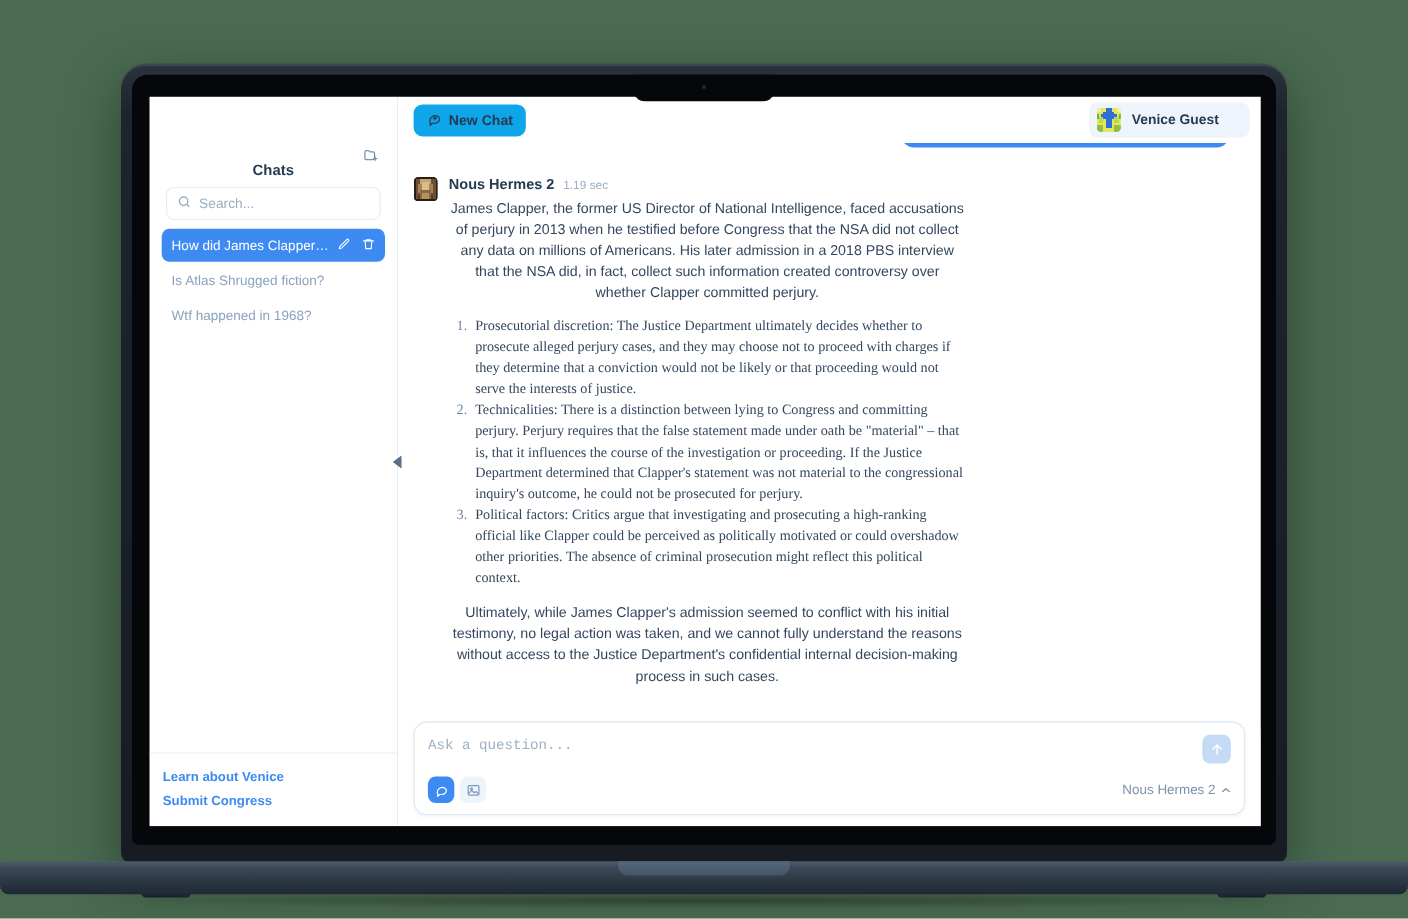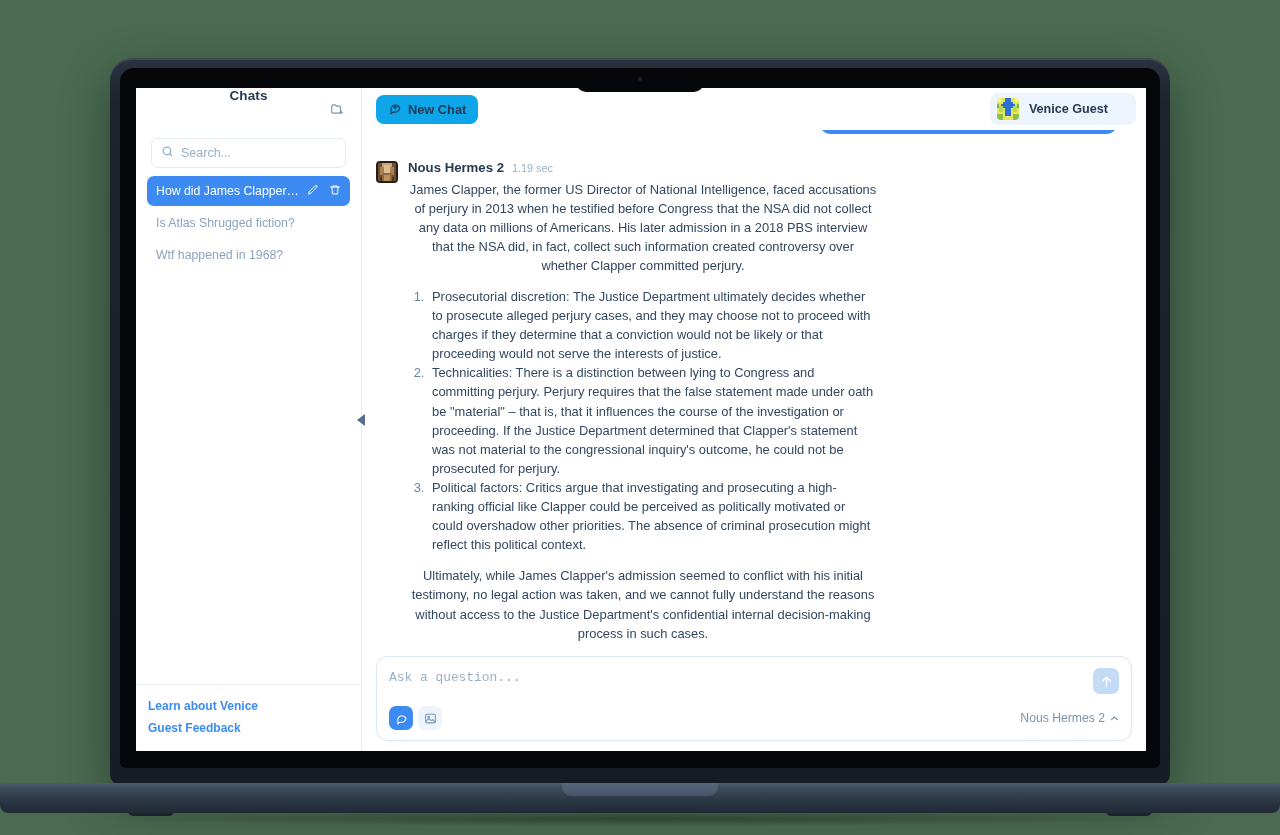--- a/index.html
+++ b/index.html
@@ -100,24 +100,25 @@
     height: 100%;
     background: #ffffff;
     border-right: 1px solid #e6ecf2;
     display: flex;
     flex-direction: column;
     position: relative;
   }
   .sb-head {
     height: 42px;
     display: flex;
-    align-items: flex-start;
+    align-items: flex-end;
     justify-content: center;
     position: relative;
     padding: 0 14px;
+    margin-top: 32px;
   }
   .sb-title {
     font-size: 13.5px;
     font-weight: bold;
     color: #243b53;
     letter-spacing: .1px;
   }
   .sb-newfolder {
     position: absolute;
     right: 14px; top: 50%;
@@ -309,20 +310,21 @@
   .bot-body p {
     font-size: 12.9px;
     line-height: 1.48;
     color: #33475f;
     margin-bottom: 12px;
     text-align: center;
   }
   .bot-body ol {
     margin: 0 0 12px 0;
     padding-left: 20px;
+    font-family: Liberation Serif, serif;
   }
   .bot-body ol li {
     font-size: 12.9px;
     line-height: 1.48;
     color: #33475f;
     margin-bottom: 0;
     padding-left: 4px;
   }
   .bot-body ol li::marker { color: #6b86a3; }
 
@@ -459,21 +461,21 @@
         </div>
         <div class="chat-item">
           <span class="ci-label">Wtf happened in 1968?</span>
         </div>
       </div>
 
       <div class="sb-spacer"></div>
 
       <div class="sb-foot">
         <a class="sb-link">Learn about Venice</a>
-        <a class="sb-link">Guest Feedback</a>
+        <a class="sb-link">Submit Congress</a>
       </div>
 
       <div class="collapse-handle">
         <svg width="9" height="12" viewBox="0 0 9 12">
           <path d="M8 0L0 6l8 6z" fill="#54708f"></path>
         </svg>
       </div>
     </aside>
 
     <section class="main">

